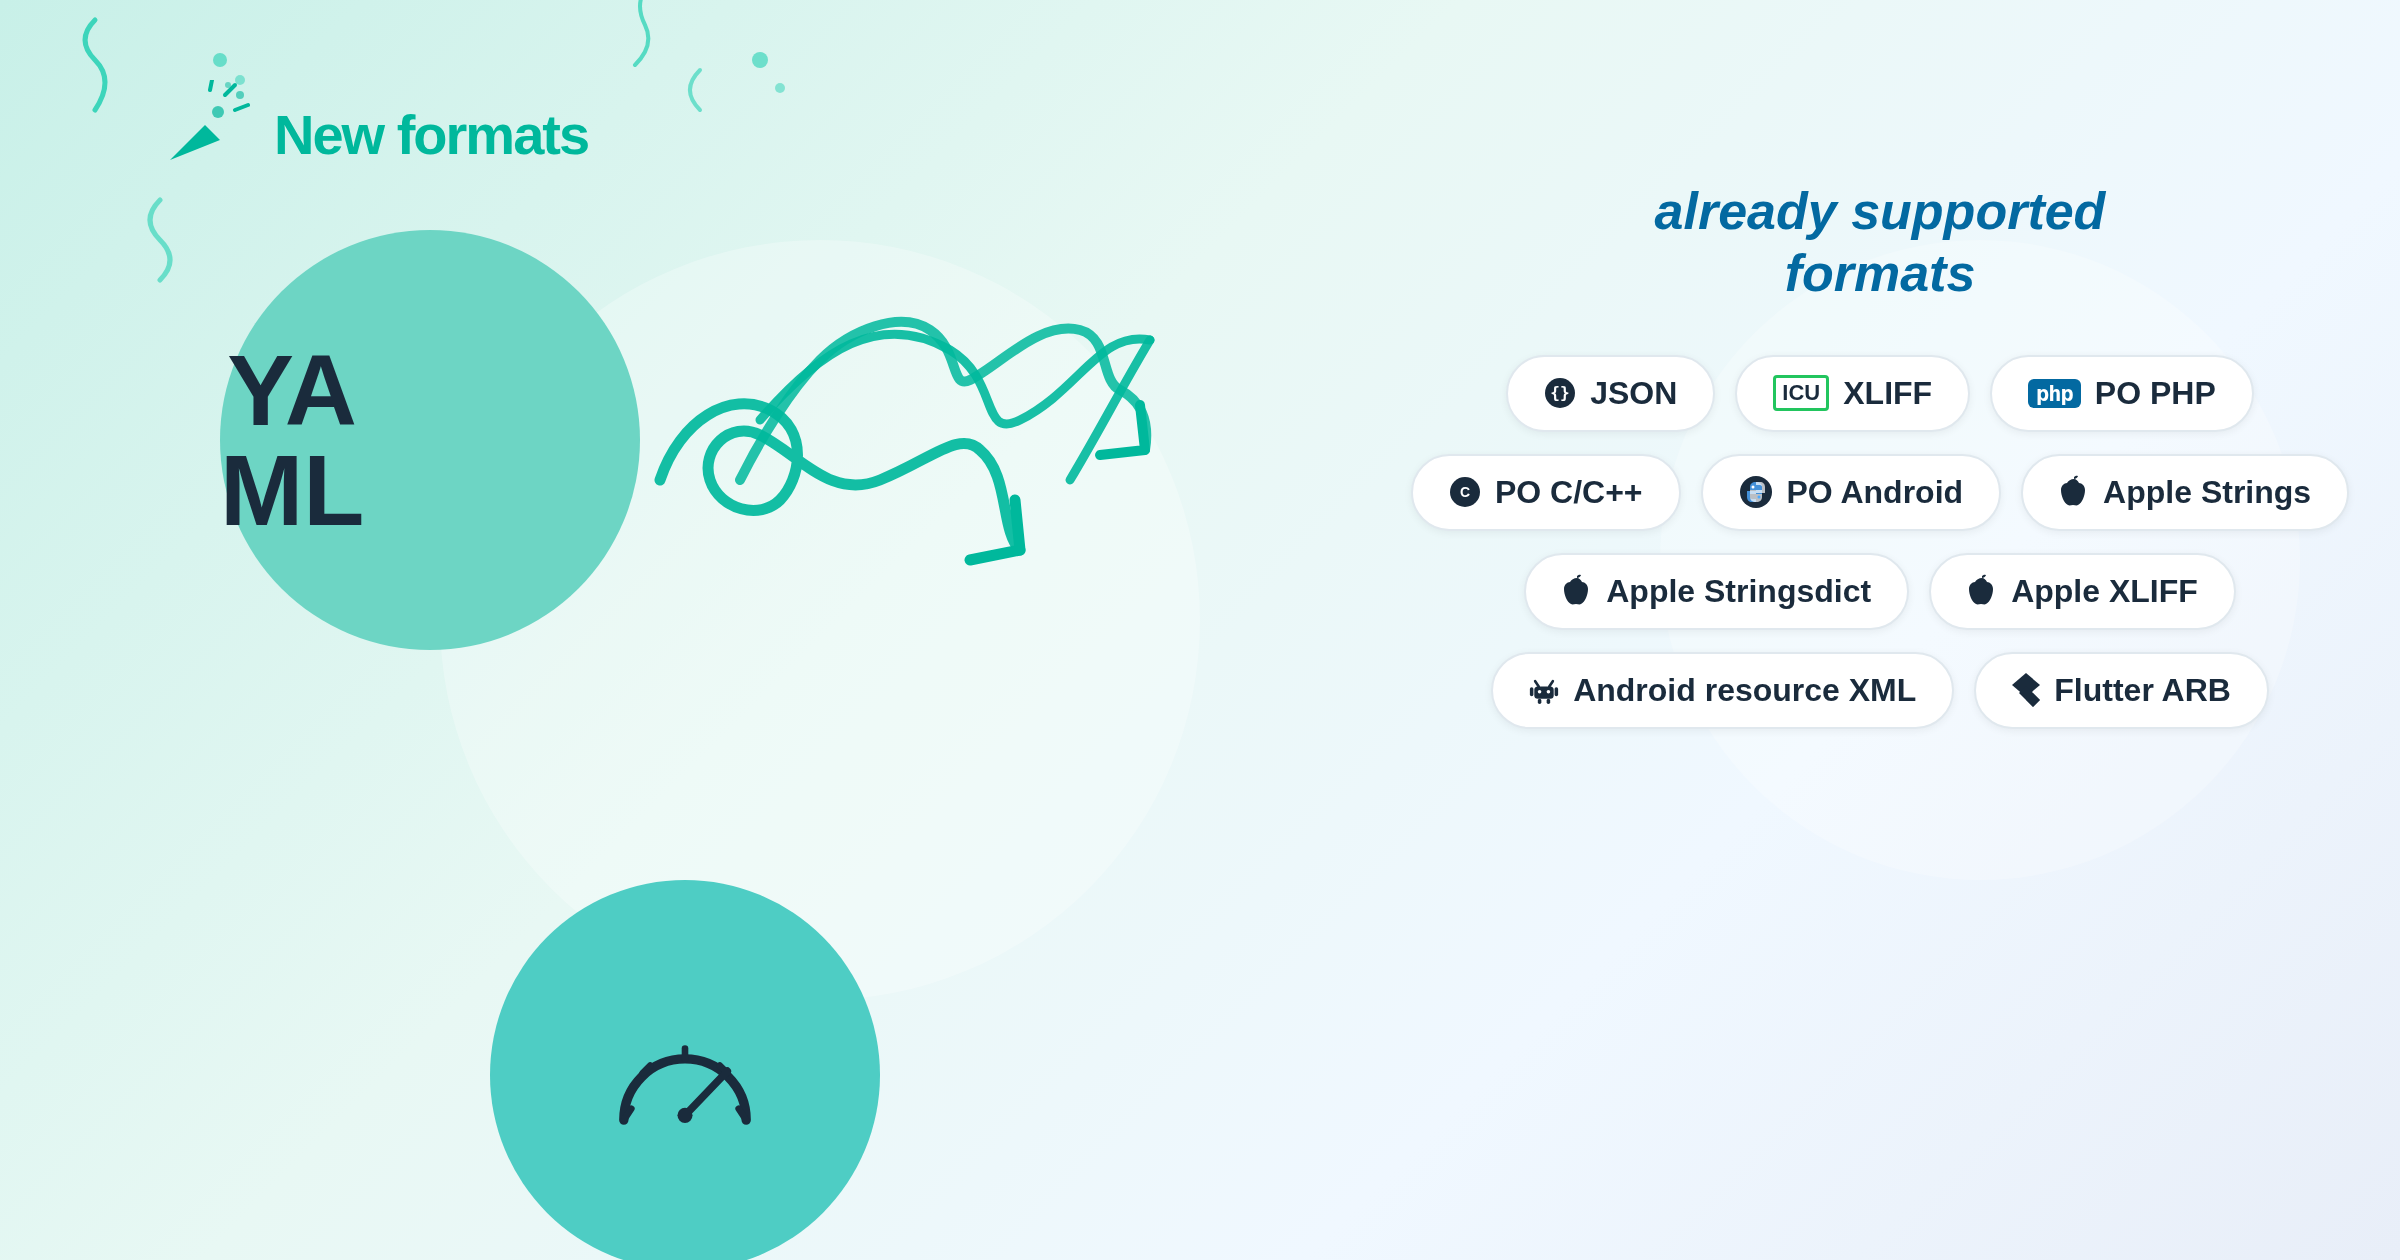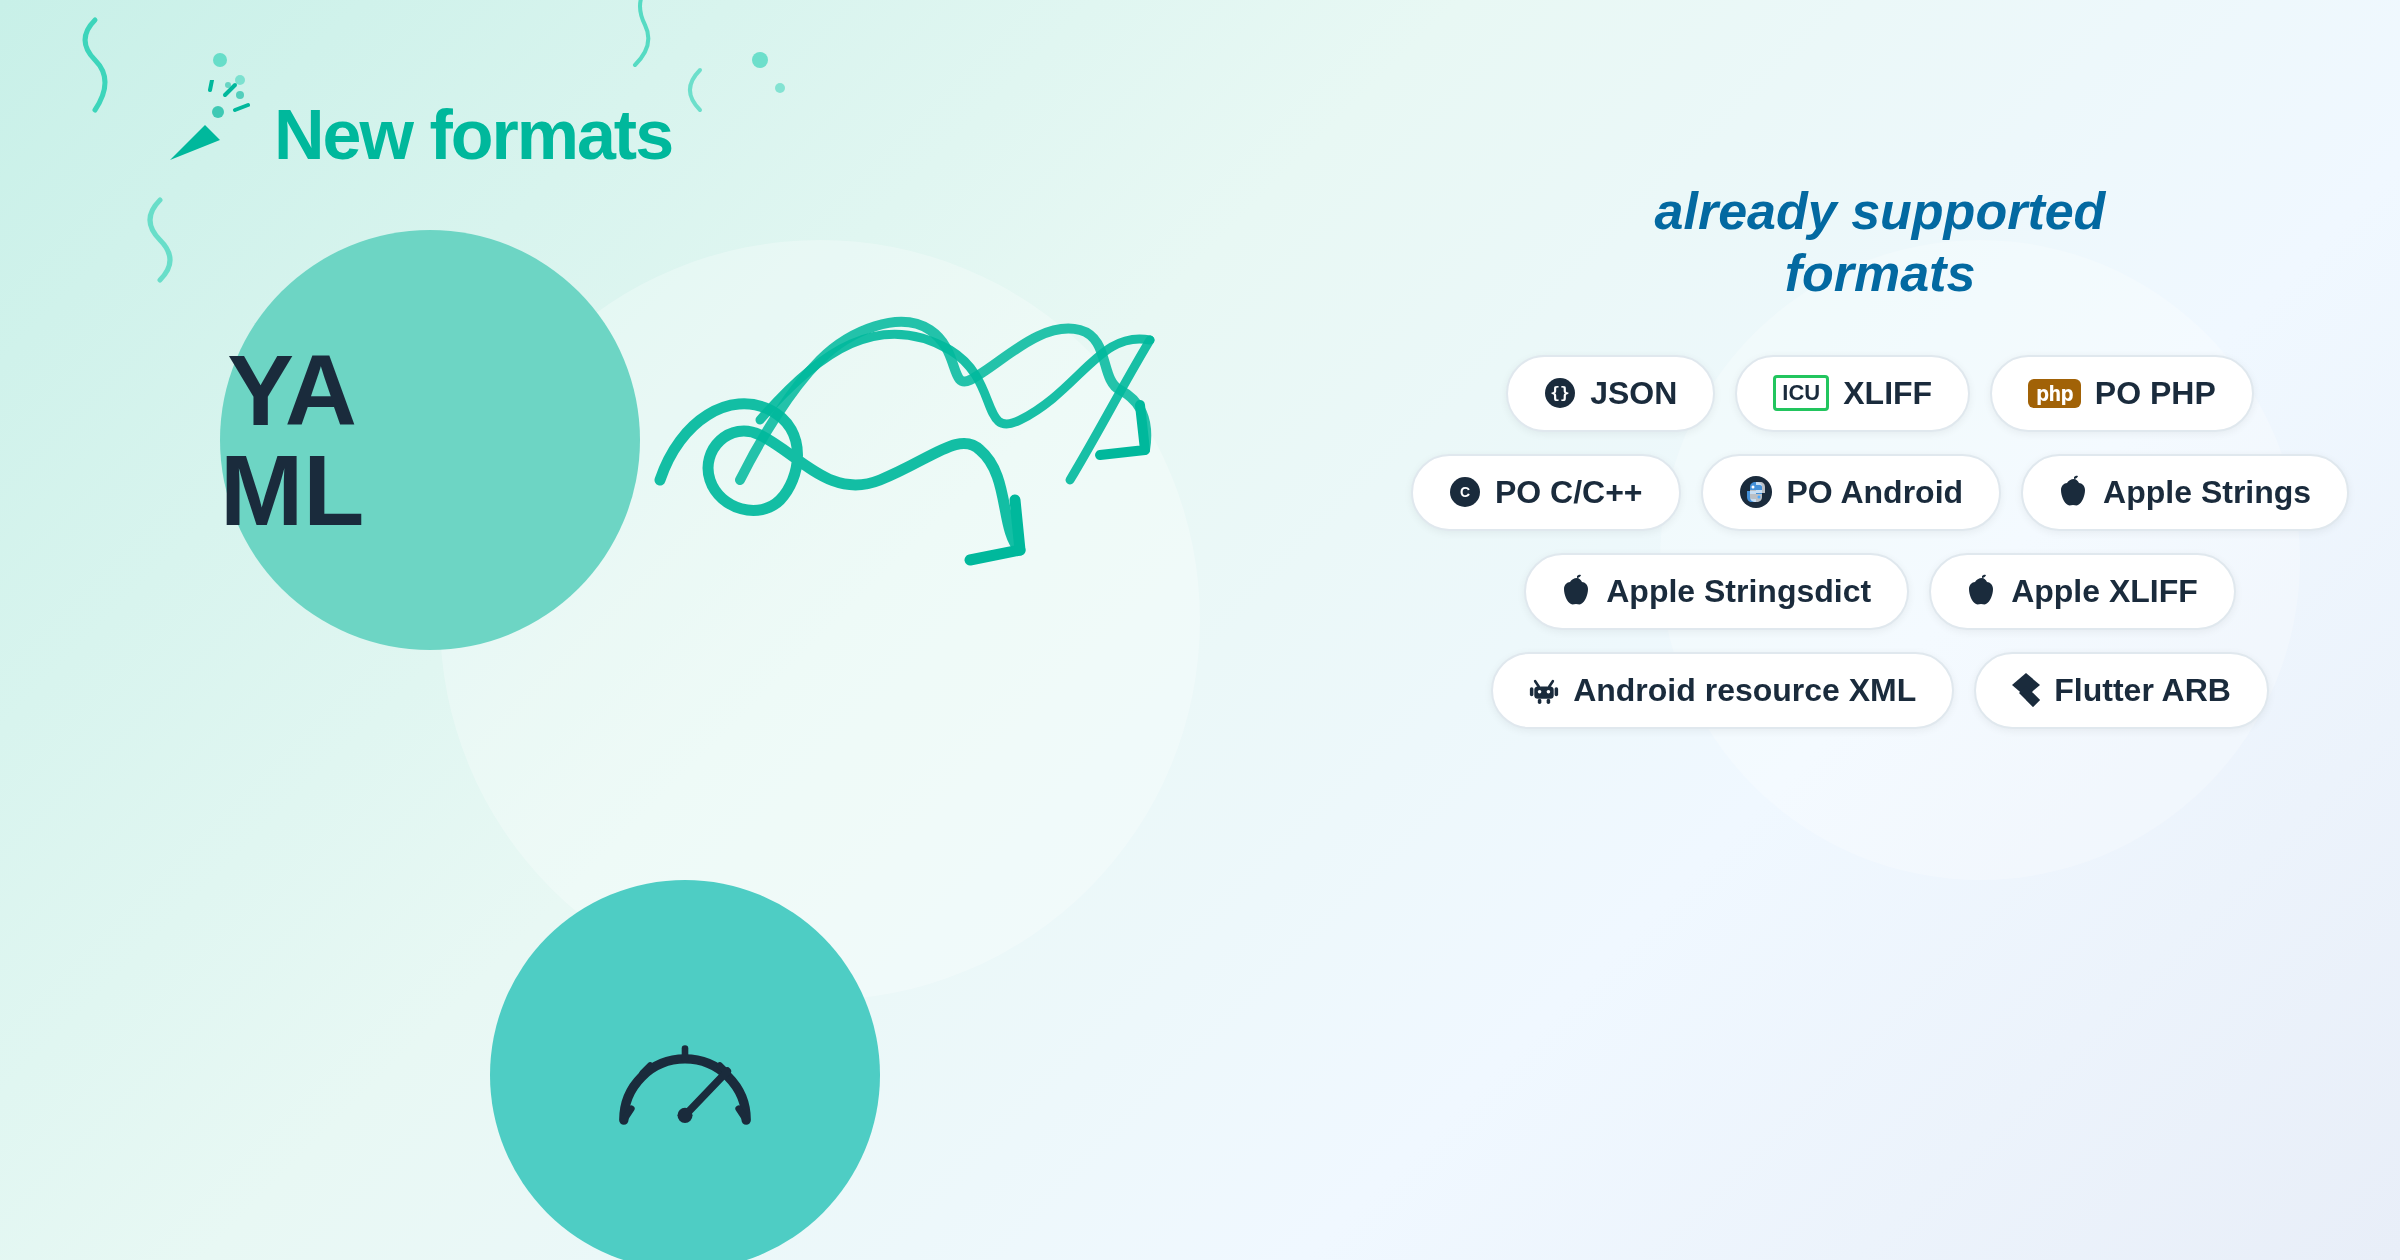--- a/index.html
+++ b/index.html
@@ -27,21 +27,21 @@
     .header {
       position: absolute;
       top: 80px;
       left: 160px;
       display: flex;
       align-items: center;
       gap: 24px;
     }
 
     .title {
-      font-size: 70px;
+      font-size: 56px;
       font-weight: 800;
       color: #00b89c;
       letter-spacing: -2px;
     }
 
     .yaml-circle {
       width: 420px;
       height: 420px;
       border-radius: 50%;
       background: #6dd5c4;
@@ -130,21 +130,21 @@
       display: flex;
       align-items: center;
       justify-content: center;
     }
 
     
     .php-badge-text {
       font-family: monospace;
       font-size: 22px;
       font-weight: 800;
-      background: #a16207;
+      background: #0369a1;
       color: white;
       padding: 2px 8px;
       border-radius: 6px;
       letter-spacing: -1px;
     }
 
     
     .icu-badge-text {
       font-size: 22px;
       font-weight: 800;

